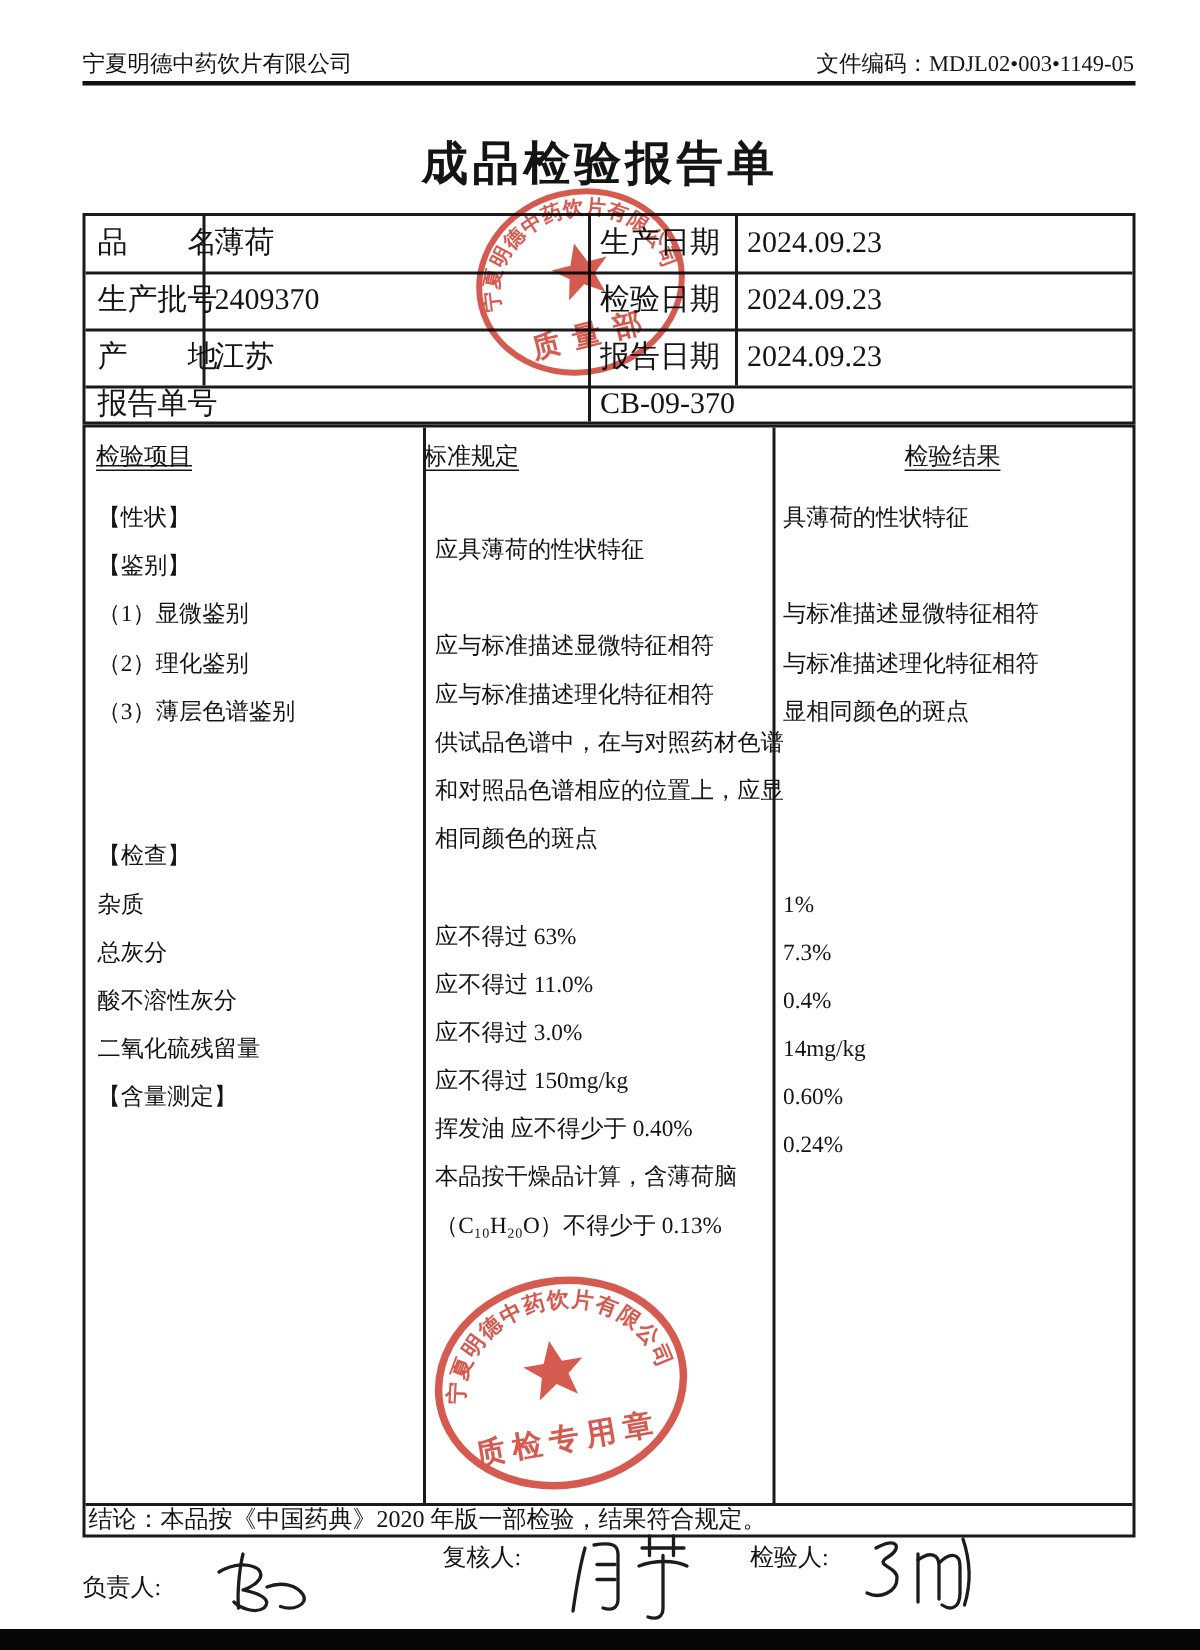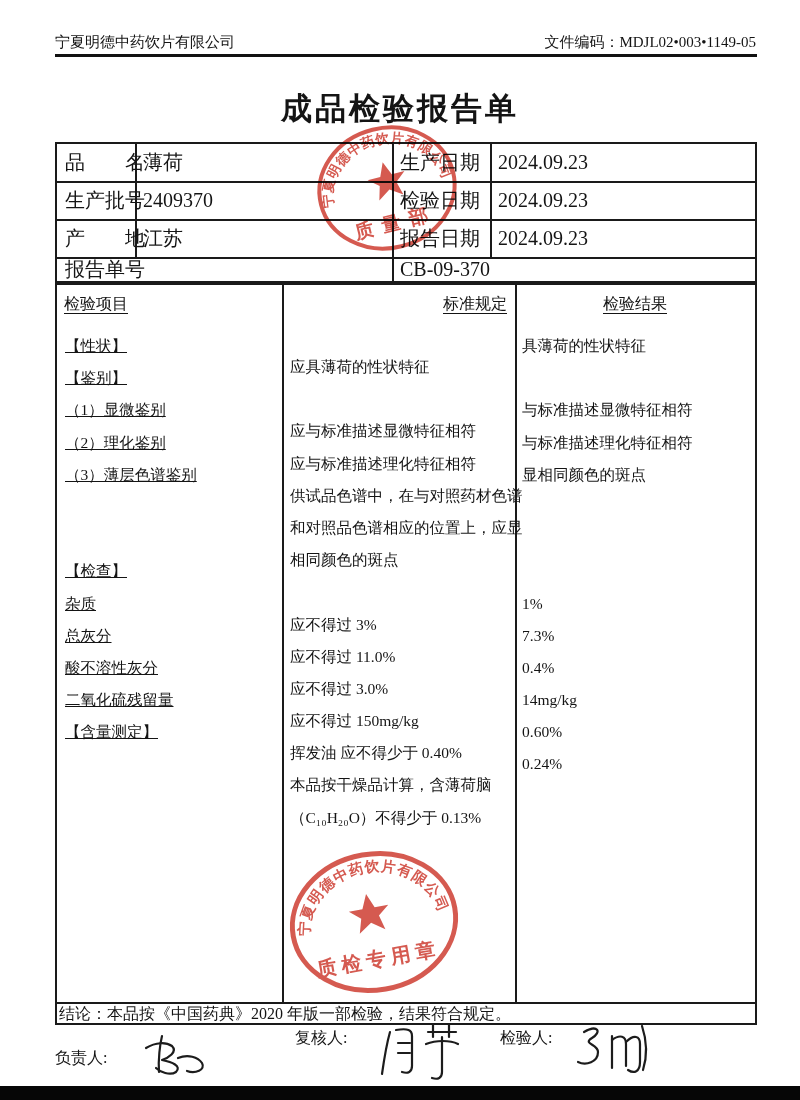--- a/index.html
+++ b/index.html
@@ -30,27 +30,27 @@
   .r2{top:76px;height:37px;line-height:37px;}
   .r3{top:114px;height:23px;line-height:23px;}
   .c-label{left:8px;} .c-value{left:86px;} .c-label2{left:343px;} .c-value2{left:441px;}
   
   .results-table{left:55px;top:283px;width:702px;height:742px;}
   .results-table .v1{left:225px;top:0;width:1.5px;height:717px;}
   .results-table .v2{left:458px;top:0;width:1.5px;height:717px;}
   .results-table .hc{left:0;top:717px;width:698px;height:2px;}
   .rt-h{position:absolute;top:9px;font-size:16px;}
   .rt-h span{text-decoration:underline;text-underline-offset:4px;}
-  .rt-h1{left:7px;}
-  .rt-h2{left:225px;width:189px;text-align:right;margin-left:36px;}
+  .rt-h1{left:7px;text-decoration:underline;}
+  .rt-h2{left:225px;width:189px;text-align:left;}
   .rt-h3{left:458px;width:240px;text-align:center;}
   #results-body{position:absolute;left:0;top:45px;width:698px;}
   .rline{position:relative;height:32.2px;line-height:32.2px;font-size:15.5px;}
   .rline span{position:absolute;white-space:nowrap;}
-  .rc1{left:8px;text-decoration:underline;} .rc2{left:233px;margin-top:21px;} .rc3{left:465px;}
+  .rc1{left:8px;} .rc2{left:233px;margin-top:21px;} .rc3{left:465px;}
   .concl{position:absolute;left:0;top:719px;width:698px;height:19px;line-height:19px;
          font-size:16px;padding-left:2px;white-space:nowrap;}
   
   .stamp{position:absolute;mix-blend-mode:multiply;opacity:0.88;}
   .stamp .ring{fill:none;stroke:#cf4338;}
   .stamp text{fill:#cf4338;font-family:"Liberation Serif","DejaVu Serif",serif;font-weight:bold;}
   .stamp .star{fill:#cf4338;}
   .stamp-top{left:297px;top:113px;}
   .stamp-bottom{left:274px;top:837px;}
   
@@ -145,21 +145,21 @@
           <span class="rc2">相同颜色的斑点</span>
           <span class="rc3"></span>
         </div>
         <div class="rline">
           <span class="rc1">【检查】</span>
           <span class="rc2"></span>
           <span class="rc3"></span>
         </div>
         <div class="rline">
           <span class="rc1">杂质</span>
-          <span class="rc2">应不得过 3%</span>
+          <span class="rc2">应不得过 63%</span>
           <span class="rc3">1%</span>
         </div>
         <div class="rline">
           <span class="rc1">总灰分</span>
           <span class="rc2">应不得过 11.0%</span>
           <span class="rc3">7.3%</span>
         </div>
         <div class="rline">
           <span class="rc1">酸不溶性灰分</span>
           <span class="rc2">应不得过 3.0%</span>

